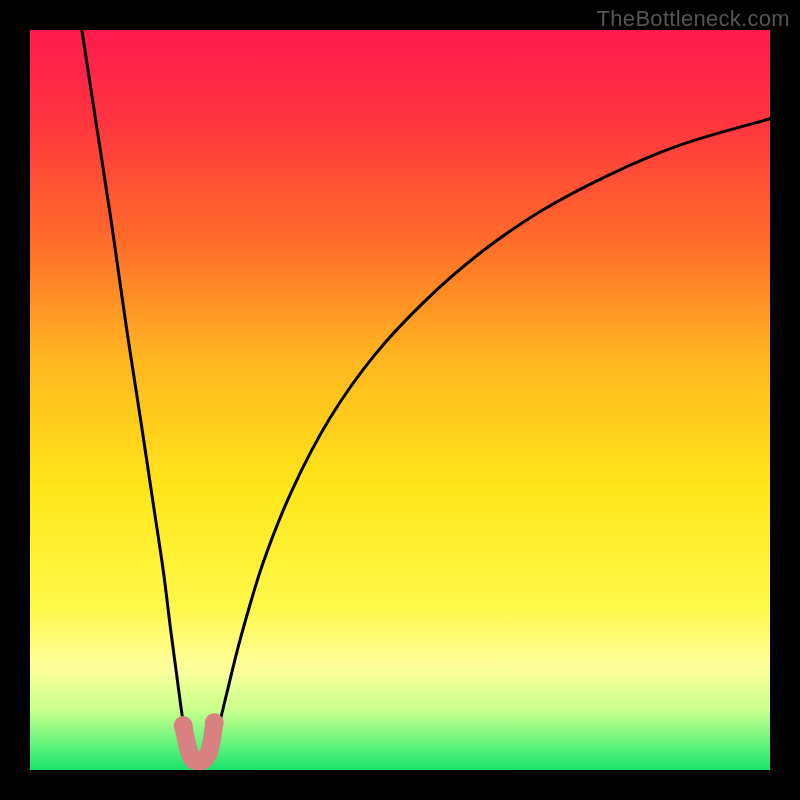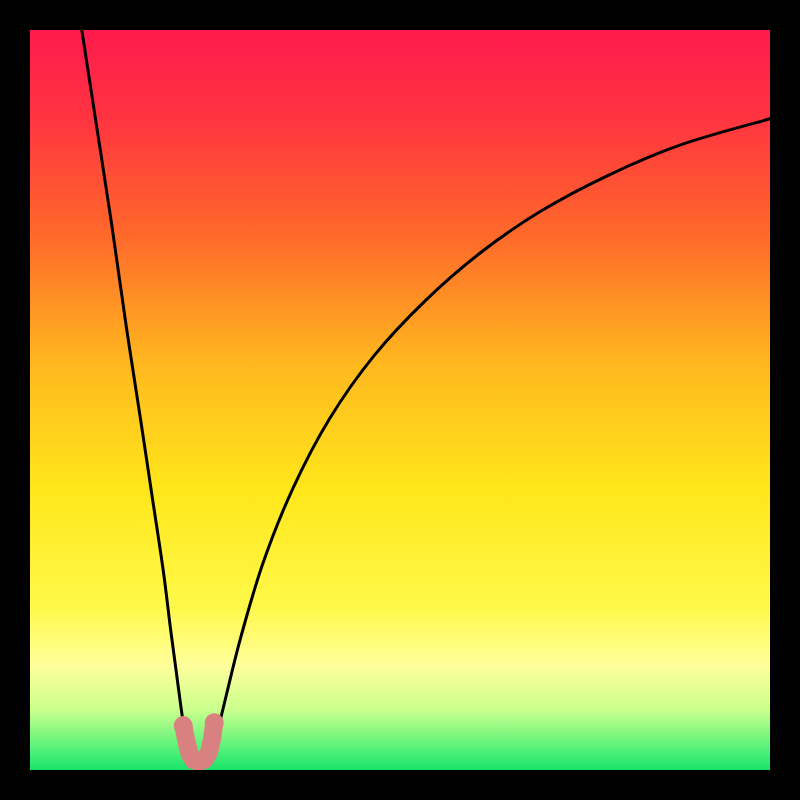--- a/index.html
+++ b/index.html
@@ -67,13 +67,14 @@
           <path d="M 181.30 725.20 C 182.29 721.50, 184.75 712.87, 187.22 703.00 C 189.69 693.13, 192.15 682.03, 196.10 666.00 C 200.05 649.97, 204.73 629.00, 210.90 606.80 C 217.07 584.60, 224.47 557.47, 233.10 532.80 C 241.73 508.13, 251.60 482.85, 262.70 458.80 C 273.80 434.75, 286.13 410.70, 299.70 388.50 C 313.27 366.30, 328.07 345.33, 344.10 325.60 C 360.13 305.87, 378.02 287.37, 395.90 270.10 C 413.78 252.83, 432.28 236.80, 451.40 222.00 C 470.52 207.20, 489.63 194.00, 510.60 181.30 C 531.57 168.60, 553.77 156.88, 577.20 145.78 C 600.63 134.68, 624.07 124.20, 651.20 114.70 C 678.33 105.20, 725.20 93.12, 740.00 88.80" fill="none" stroke="#000000" stroke-width="3" stroke-linecap="round"></path>
         </g>
       <g id="markers">
           <path d="M 153.18 695.60 L 156.88 713.36 L 159.84 724.46 L 163.54 730.38 L 169.46 731.86 L 174.64 729.64 L 179.08 722.24 L 182.04 708.92 L 184.26 692.64" fill="none" stroke="#d98080" stroke-width="18" stroke-linecap="round" stroke-linejoin="round"></path>
           <circle cx="153.18" cy="695.60" r="9.5" fill="#d98080"></circle>
           <circle cx="184.26" cy="692.64" r="9.5" fill="#d98080"></circle>
         </g>
     </svg>
   </div>
 
+  <div class="watermark">TheBottleneck.com</div>
 </div>
 
 </body></html>

